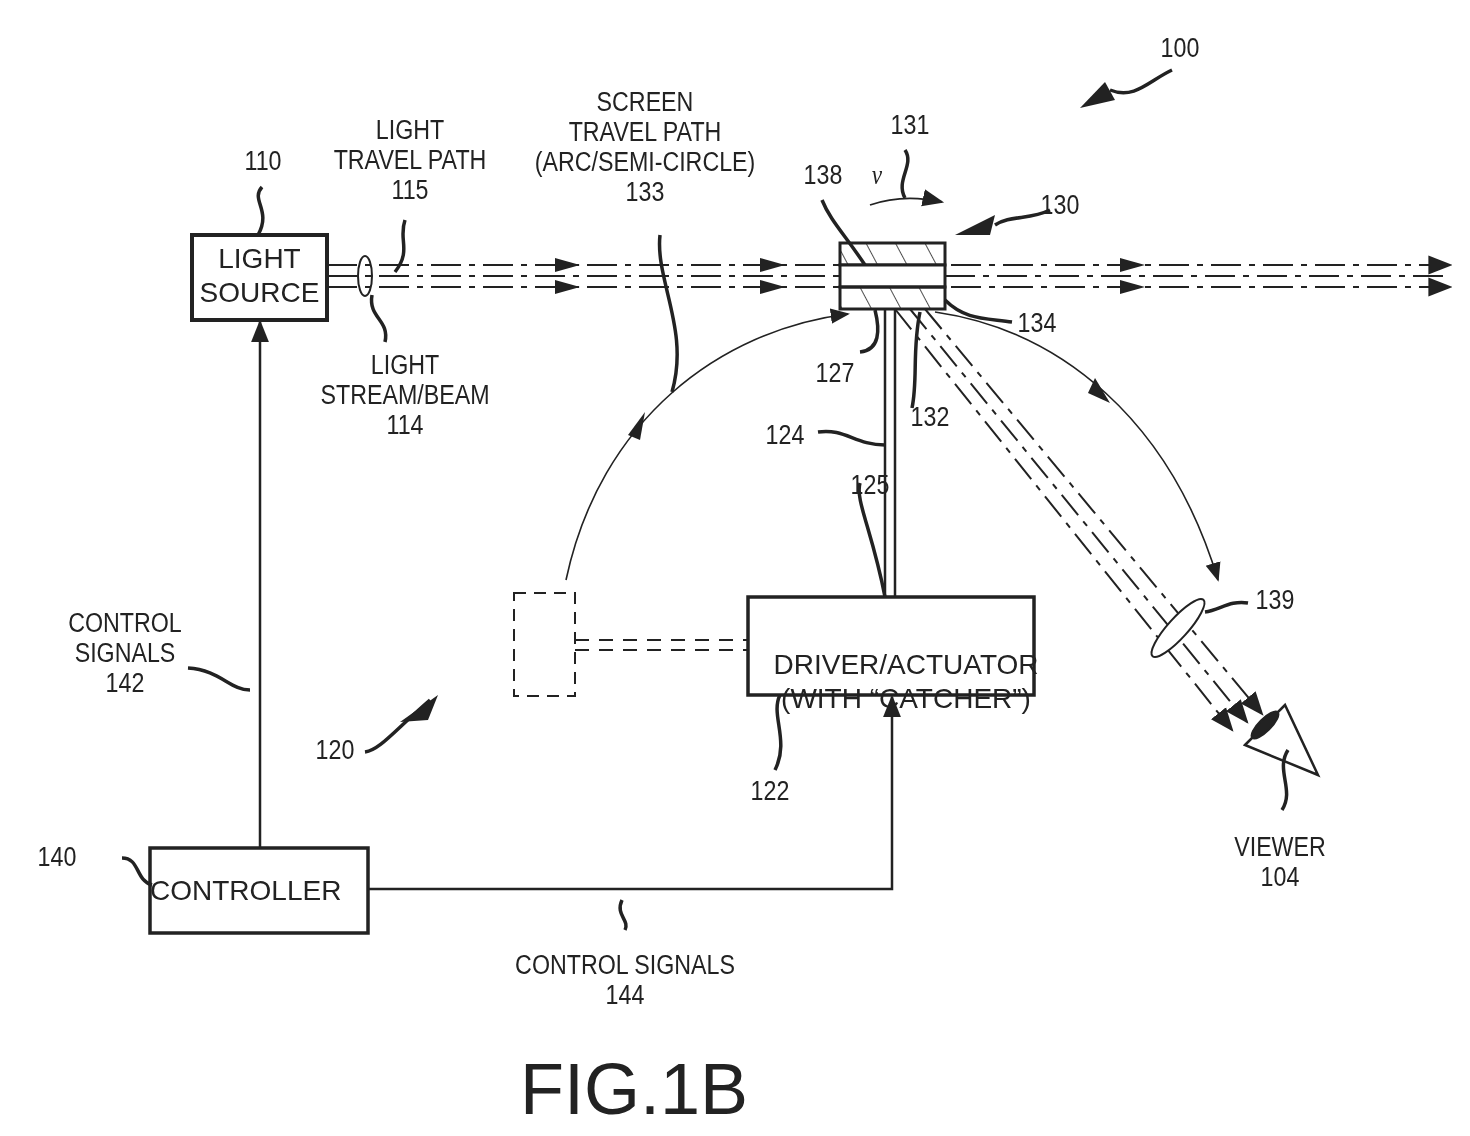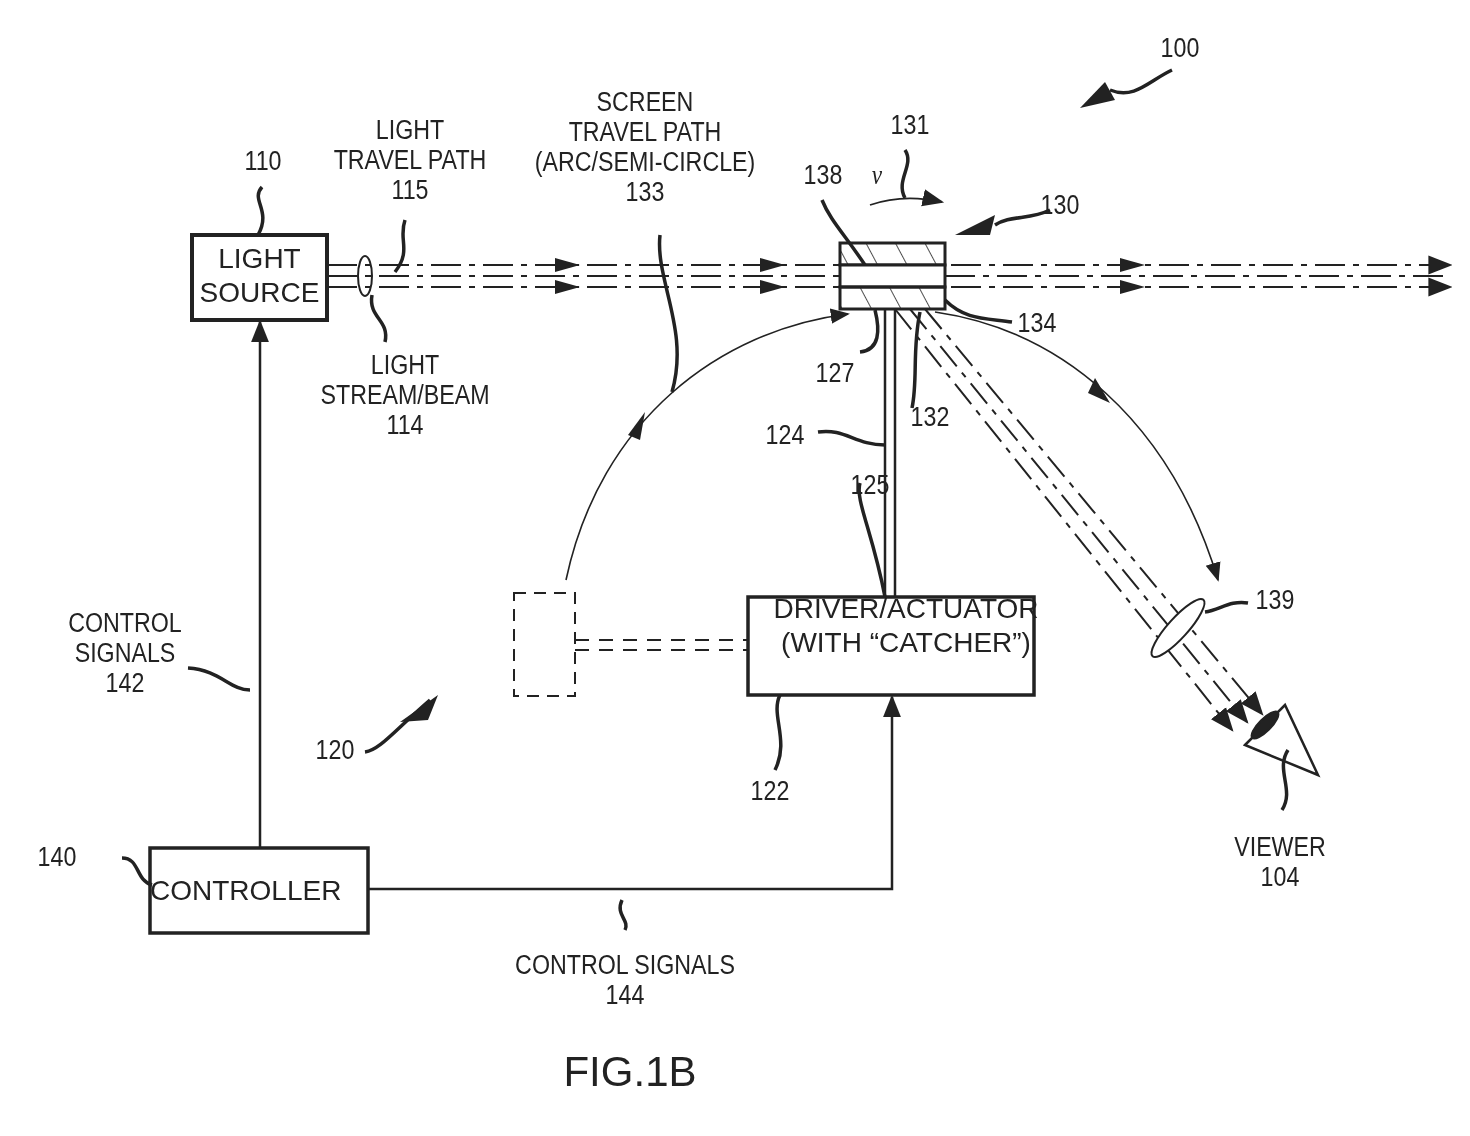--- a/index.html
+++ b/index.html
@@ -1,20 +1,20 @@
 <!DOCTYPE html>
 <html><head>
 <meta charset="utf-8">
 <style>
   html,body{margin:0;padding:0;background:#fff;}
   body{width:1470px;height:1136px;position:relative;overflow:hidden;font-family:"Liberation Sans",sans-serif;}
   svg{position:absolute;left:0;top:0;}
   .lbl{position:absolute;font-family:"Liberation Sans",sans-serif;color:#222;font-size:27px;line-height:30px;text-align:center;white-space:pre;transform:scaleX(0.86);transform-origin:center;}
   .boxtxt{position:absolute;font-family:"Liberation Sans",sans-serif;color:#222;font-size:28px;line-height:34px;text-align:center;white-space:pre;}
-  .fig{position:absolute;left:520px;top:1048px;width:220px;text-align:center;font-size:42px;color:#222;font-family:"Liberation Sans",sans-serif;}
+  .fig{position:absolute;left:520px;top:1048px;width:220px;text-align:center;font-size:72px;color:#222;font-family:"Liberation Sans",sans-serif;}
 </style>
 </head>
 <body>
 
 <svg width="1470" height="1136" viewBox="0 0 1470 1136">
   <defs>
     <marker id="arr" viewBox="0 0 10 10" refX="9" refY="5" markerWidth="9" markerHeight="9" orient="auto-start-reverse">
       <path d="M0,1 L10,5 L0,9 z" fill="#222"></path>
     </marker>
     <marker id="arrL" viewBox="0 0 10 10" refX="9" refY="5" markerWidth="12" markerHeight="12" orient="auto">
@@ -118,21 +118,21 @@
     <g fill="#222" stroke="none">
       <path d="M1080,108 L1105,82 L1115,100 z"></path>
       <path d="M955,235 L995,215 L990,235 z"></path>
       <path d="M400,722 L438,695 L428,720 z"></path>
     </g>
   </g>
 </svg>
 
 <div class="boxtxt" style="left:192px;top:242px;width:135px;">LIGHT
 SOURCE</div>
-<div class="boxtxt" style="left:748px;top:592px;width:316px;">DRIVER/ACTUATOR
+<div class="boxtxt" style="left:748px;top:648px;width:316px;">DRIVER/ACTUATOR
 (WITH “CATCHER”)</div>
 <div class="boxtxt" style="left:150px;top:874px;width:188px;">CONTROLLER</div>
 
 <div class="lbl" style="left:310px;top:115px;width:200px;">LIGHT
 TRAVEL PATH
 115</div>
 <div class="lbl" style="left:290px;top:350px;width:230px;">LIGHT
 STREAM/BEAM
 114</div>
 <div class="lbl" style="left:500px;top:87px;width:290px;">SCREEN

